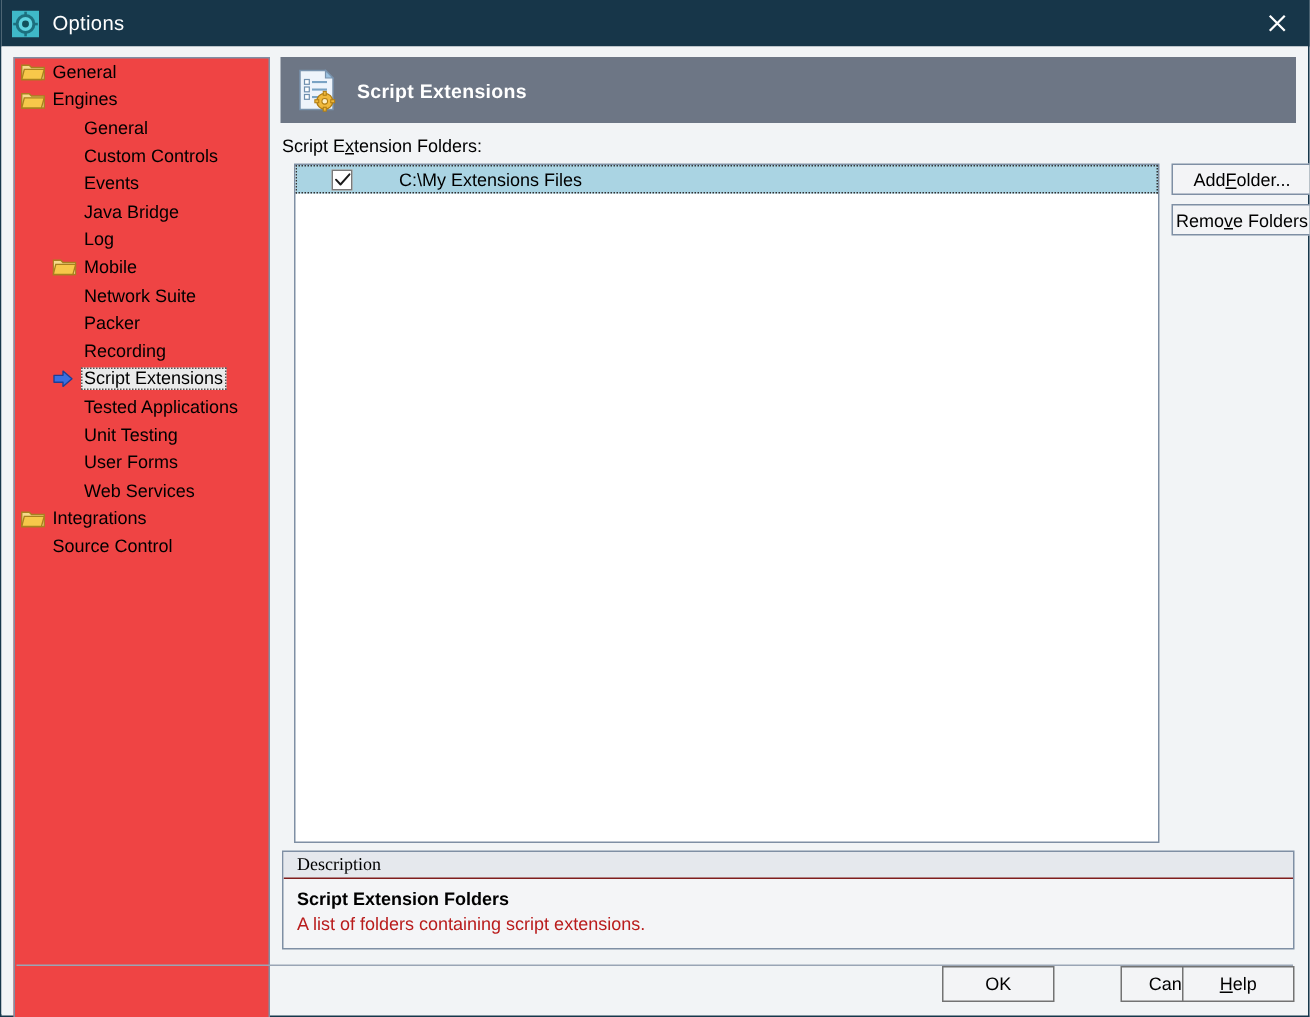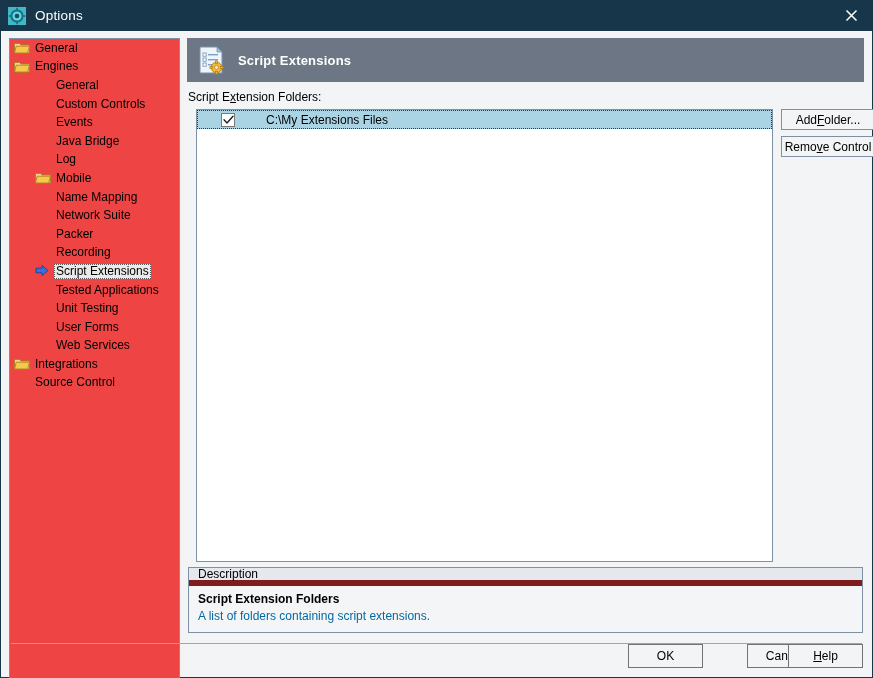--- a/index.html
+++ b/index.html
@@ -174,31 +174,31 @@
   #desc-panel {
     position: absolute; left: 1px; top: 529px;
     width: 675px; height: 66px;
     border: 1px solid #7f8fa4;
     background: #f4f5f7;
     overflow: hidden;
   }
   #desc-header {
     height: 18px;
     background: #e5e8ed;
-    border-bottom: 6px solid #7f1d1d;
+    border-bottom: 1px solid #7f1d1d;
     display: flex; align-items: center;
     padding-left: 9px;
-    font-size: 12px; color: #000;
+    font-size: 12px; color: #000; font-family: Liberation Serif, serif;
   }
   #desc-body { padding: 6px 9px 0 9px; }
   #desc-title {
     font-size: 12px; font-weight: bold; color: #000;
     margin-bottom: 3px;
   }
-  #desc-text { font-size: 12px; color: #0369a1; }
+  #desc-text { font-size: 12px; color: #b91c1c; }
 
   
   #footer-sep {
     position: absolute; left: 10px; top: 612px;
     width: 851px; height: 1px;
     background: #9aa5b5;
   }
   .footer-btn {
     position: absolute;
     width: 75px; height: 24px;
@@ -286,25 +286,20 @@
           <span class="tree-icon blank"></span>
           <span class="tlabel">Log</span>
         </div>
         <div class="tree-item">
           <span class="tree-ind" style="width: 21px;"></span>
           <span class="tree-icon"><svg width="16" height="13" viewBox="0 0 16 13">
               <path d="M0.5 2.5 H5.5 L7 4 H15.5 V12 H0.5 Z" fill="#f6d98a" stroke="#a9811f" stroke-width="0.9"></path>
               <path d="M2.2 5.2 H15.5 L13.6 12 H0.5 Z" fill="#f7c84a" stroke="#a9811f" stroke-width="0.9"></path>
             </svg></span>
           <span class="tlabel">Mobile</span>
-        </div>
-        <div class="tree-item">
-          <span class="tree-ind" style="width: 21px;"></span>
-          <span class="tree-icon blank"></span>
-          <span class="tlabel">Name Mapping</span>
         </div>
         <div class="tree-item">
           <span class="tree-ind" style="width: 21px;"></span>
           <span class="tree-icon blank"></span>
           <span class="tlabel">Network Suite</span>
         </div>
         <div class="tree-item">
           <span class="tree-ind" style="width: 21px;"></span>
           <span class="tree-icon blank"></span>
           <span class="tlabel">Packer</span>
@@ -403,21 +398,21 @@
 
       <div class="side-btn" id="add-folder-btn">
           <span>Add </span>
           <u>F</u>
           <span>older...</span>
         </div>
 
       <div class="side-btn" id="remove-folder-btn">
           <span>Remo</span>
           <u>v</u>
-          <span>e Control</span>
+          <span>e Folders</span>
         </div>
 
       <div id="desc-panel">
         <div id="desc-header">Description</div>
         <div id="desc-body">
           <div id="desc-title">Script Extension Folders</div>
           <div id="desc-text">A list of folders containing script extensions.</div>
         </div>
       </div>
 

